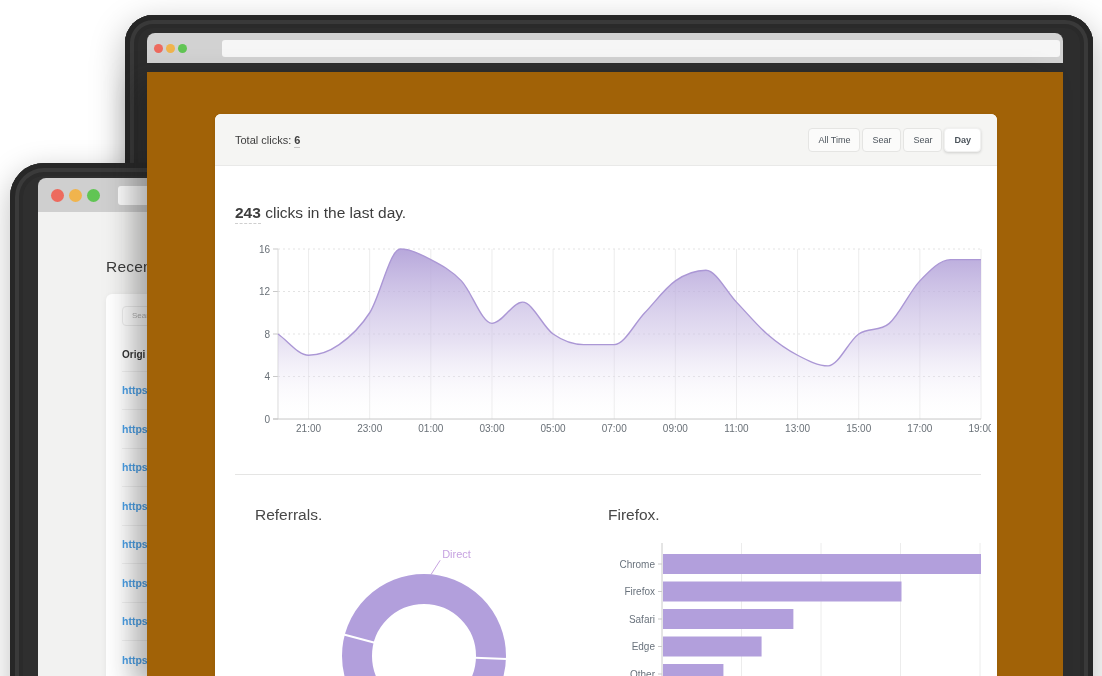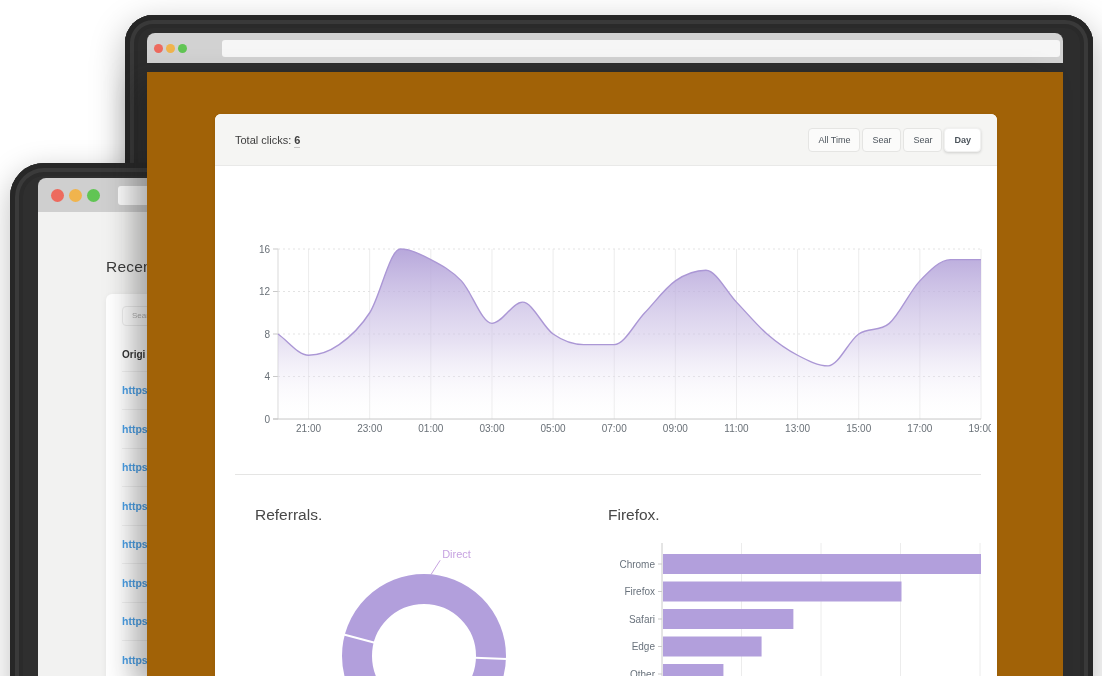--- a/index.html
+++ b/index.html
@@ -140,20 +140,21 @@
         <span class="total-value">6</span>
       </span>
       <span class="filters">
         <button class="filter-btn">All Time</button>
         <button class="filter-btn">Sear</button>
         <button class="filter-btn">Sear</button>
         <button class="filter-btn active">Day</button>
       </span>
     </div>
 
+    <div class="summary"><span class="big">243</span><span> clicks in the last day.</span></div>
 
     <svg class="area-svg" id="areaChart" width="756" height="196" viewBox="0 0 756 196">
         <defs>
           <linearGradient id="areaGrad" gradientUnits="userSpaceOnUse" x1="0" y1="8" x2="0" y2="178">
             <stop offset="0" stop-color="#b1a0d8" stop-opacity="0.92"></stop>
             <stop offset="0.55" stop-color="#cfc4e7" stop-opacity="0.5"></stop>
             <stop offset="1" stop-color="#ffffff" stop-opacity="0.05"></stop>
           </linearGradient>
         </defs>
         <line x1="73.56521739130434" y1="8" x2="73.56521739130434" y2="178" stroke="#ececec" stroke-width="1"></line>

